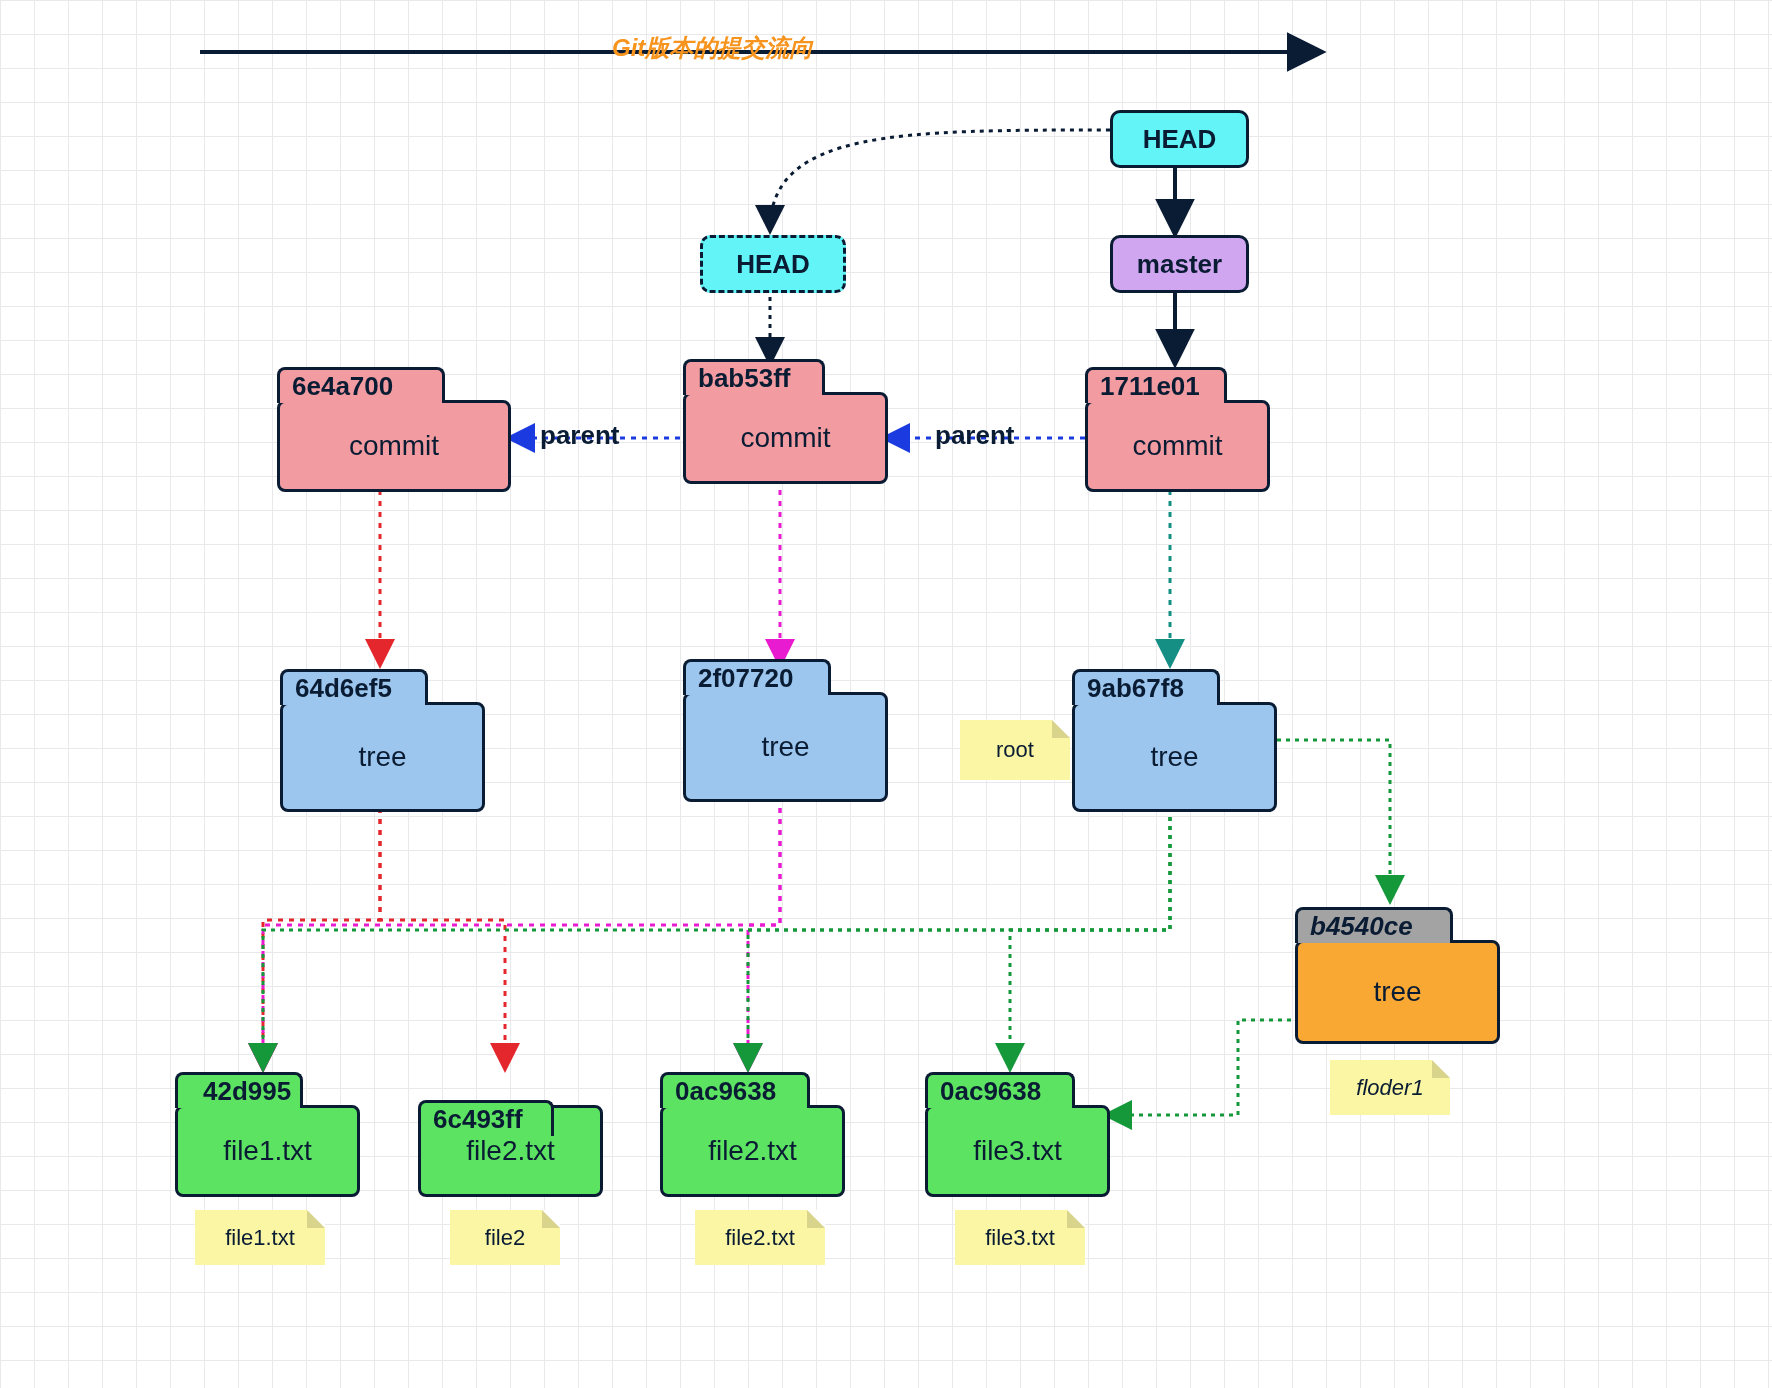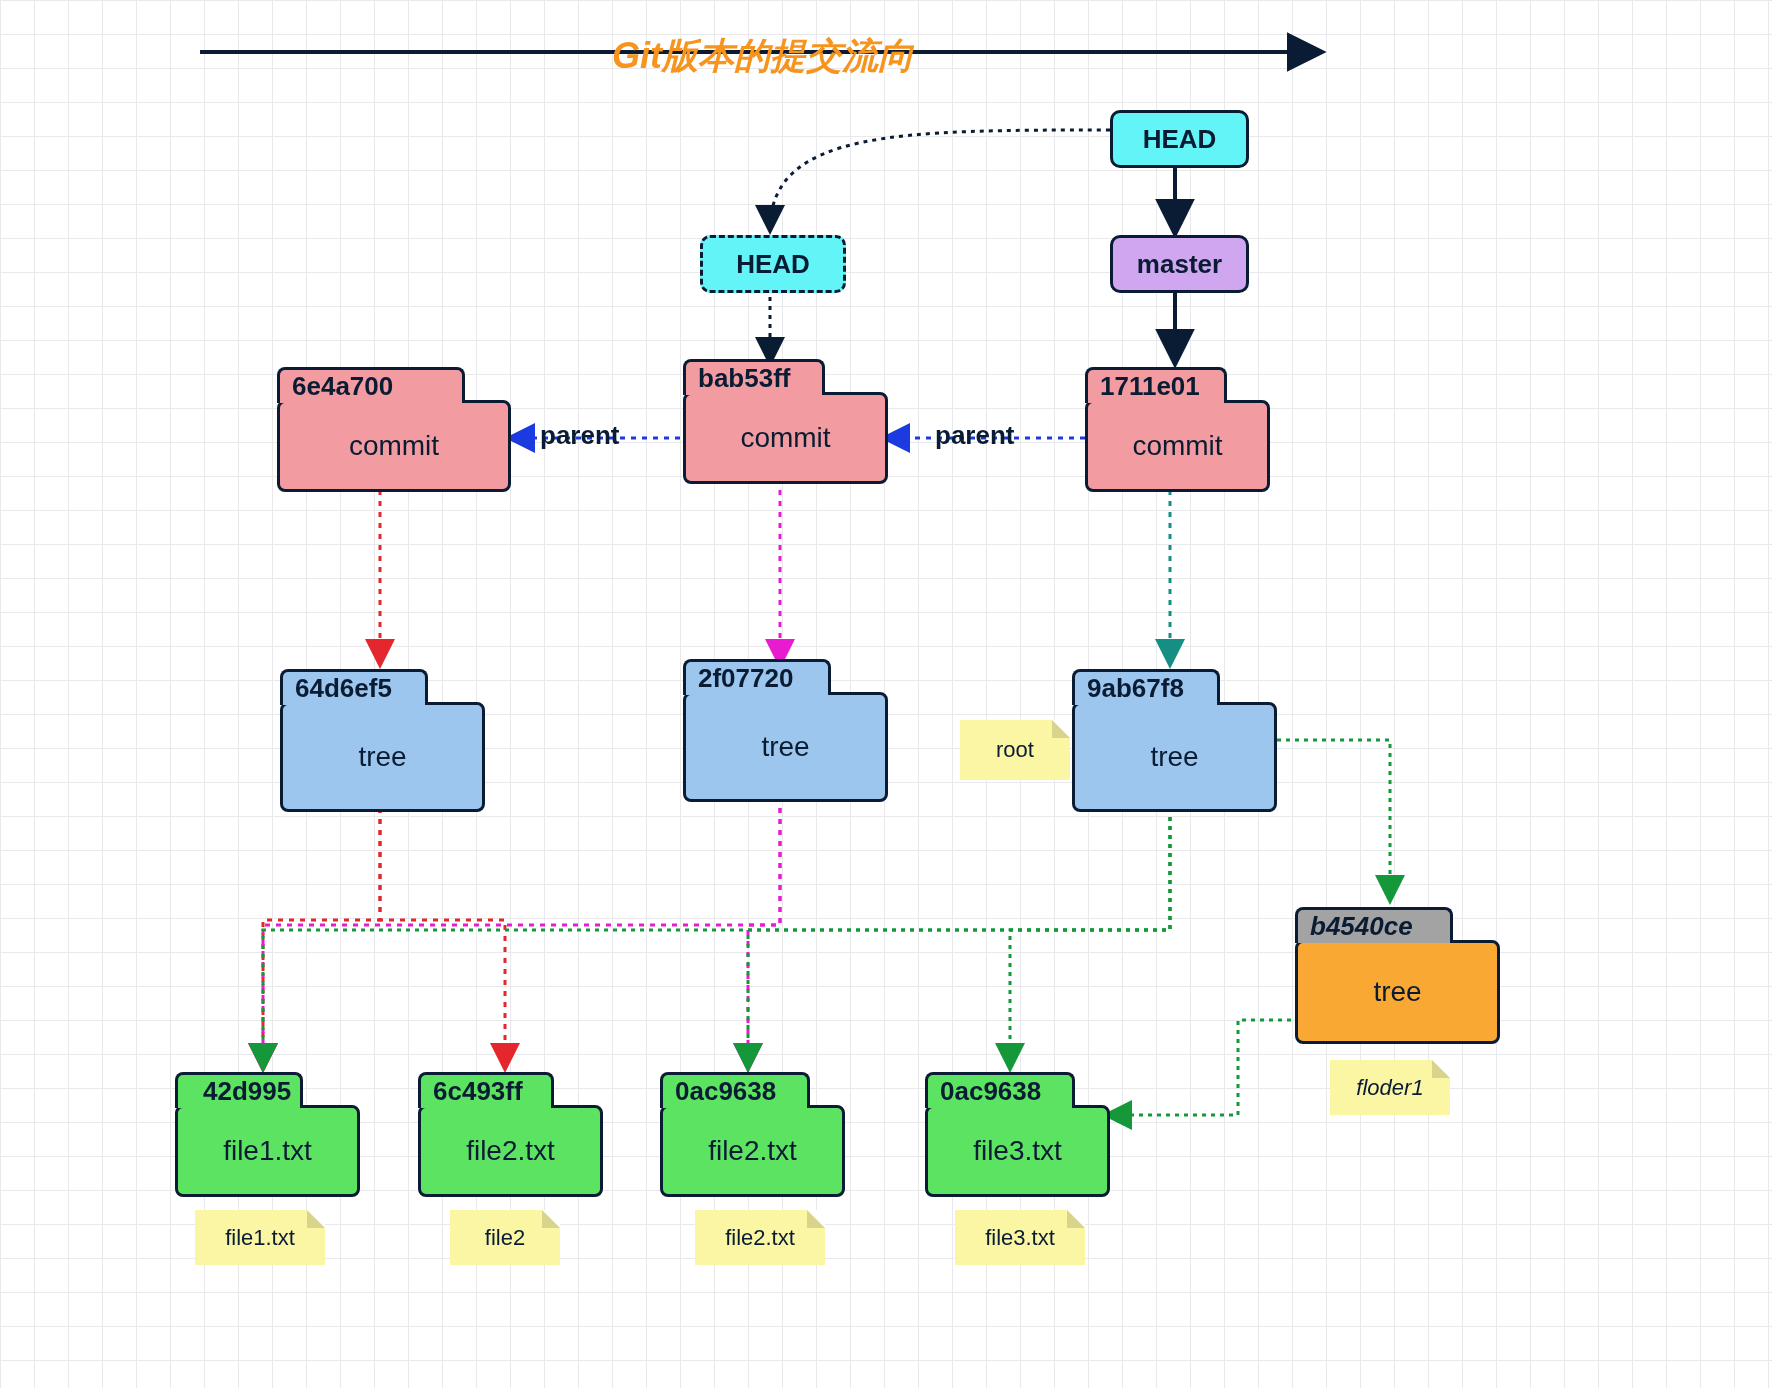--- a/index.html
+++ b/index.html
@@ -20,21 +20,21 @@
     background-size: 34px 34px;
   }
   svg.overlay {
     position: absolute;
     inset: 0;
     width: 1772px;
     height: 1388px;
   }
   .title {
     position: absolute;
-    font-size: 36px;
+    font-size: 24px;
     font-weight: 700;
     font-style: italic;
     color: #f7941e;
   }
   
   .folder {
     position: absolute;
     border: 3px solid #0a1c33;
     border-radius: 8px;
   }
@@ -188,21 +188,21 @@
 <div class="refbox cyan" style="left:1110px; top:110px; width:133px; height:52px;">HEAD</div>
 
 <div class="refbox purple" style="left:1110px; top:235px; width:133px; height:52px;">master</div>
 
 <div class="refbox cyan dashed" style="left:700px; top:235px; width:140px; height:52px;">HEAD</div>
 
 <div class="edge-label" style="left:540px; top:420px;">parent</div>
 <div class="edge-label" style="left:935px; top:420px;">parent</div>
 
 <div class="folder pink" style="left:277px; top:400px; width:228px; height:86px;">
-  <div class="tab" style="width:188px;">6e4a700</div>
+  <div class="tab" style="width:168px;">6e4a700</div>
   <div class="body">commit</div>
 </div>
 
 <div class="folder pink" style="left:683px; top:392px; width:199px; height:86px;">
   <div class="tab" style="width:142px;">bab53ff</div>
   <div class="body">commit</div>
 </div>
 
 <div class="folder pink" style="left:1085px; top:400px; width:179px; height:86px;">
   <div class="tab" style="width:142px;">1711e01</div>
@@ -232,21 +232,21 @@
 </div>
 <div class="note" style="left:1330px; top:1060px; width:120px; height:55px;font-style:italic;">floder1</div>
 
 <div class="folder green" style="left:175px; top:1105px; width:179px; height:86px;">
   <div class="tab" style="width:128px;padding-left:25px;">42d995</div>
   <div class="body">file1.txt</div>
 </div>
 <div class="note" style="left:195px; top:1210px; width:130px; height:55px;">file1.txt</div>
 
 <div class="folder green" style="left:418px; top:1105px; width:179px; height:86px;">
-  <div class="tab" style="width:136px;">6c493ff</div>
+  <div class="tab" style="width:136px;margin-top:28px;">6c493ff</div>
   <div class="body">file2.txt</div>
 </div>
 <div class="note" style="left:450px; top:1210px; width:110px; height:55px;">file2</div>
 
 <div class="folder green" style="left:660px; top:1105px; width:179px; height:86px;">
   <div class="tab" style="width:150px;">0ac9638</div>
   <div class="body">file2.txt</div>
 </div>
 <div class="note" style="left:695px; top:1210px; width:130px; height:55px;">file2.txt</div>
 

